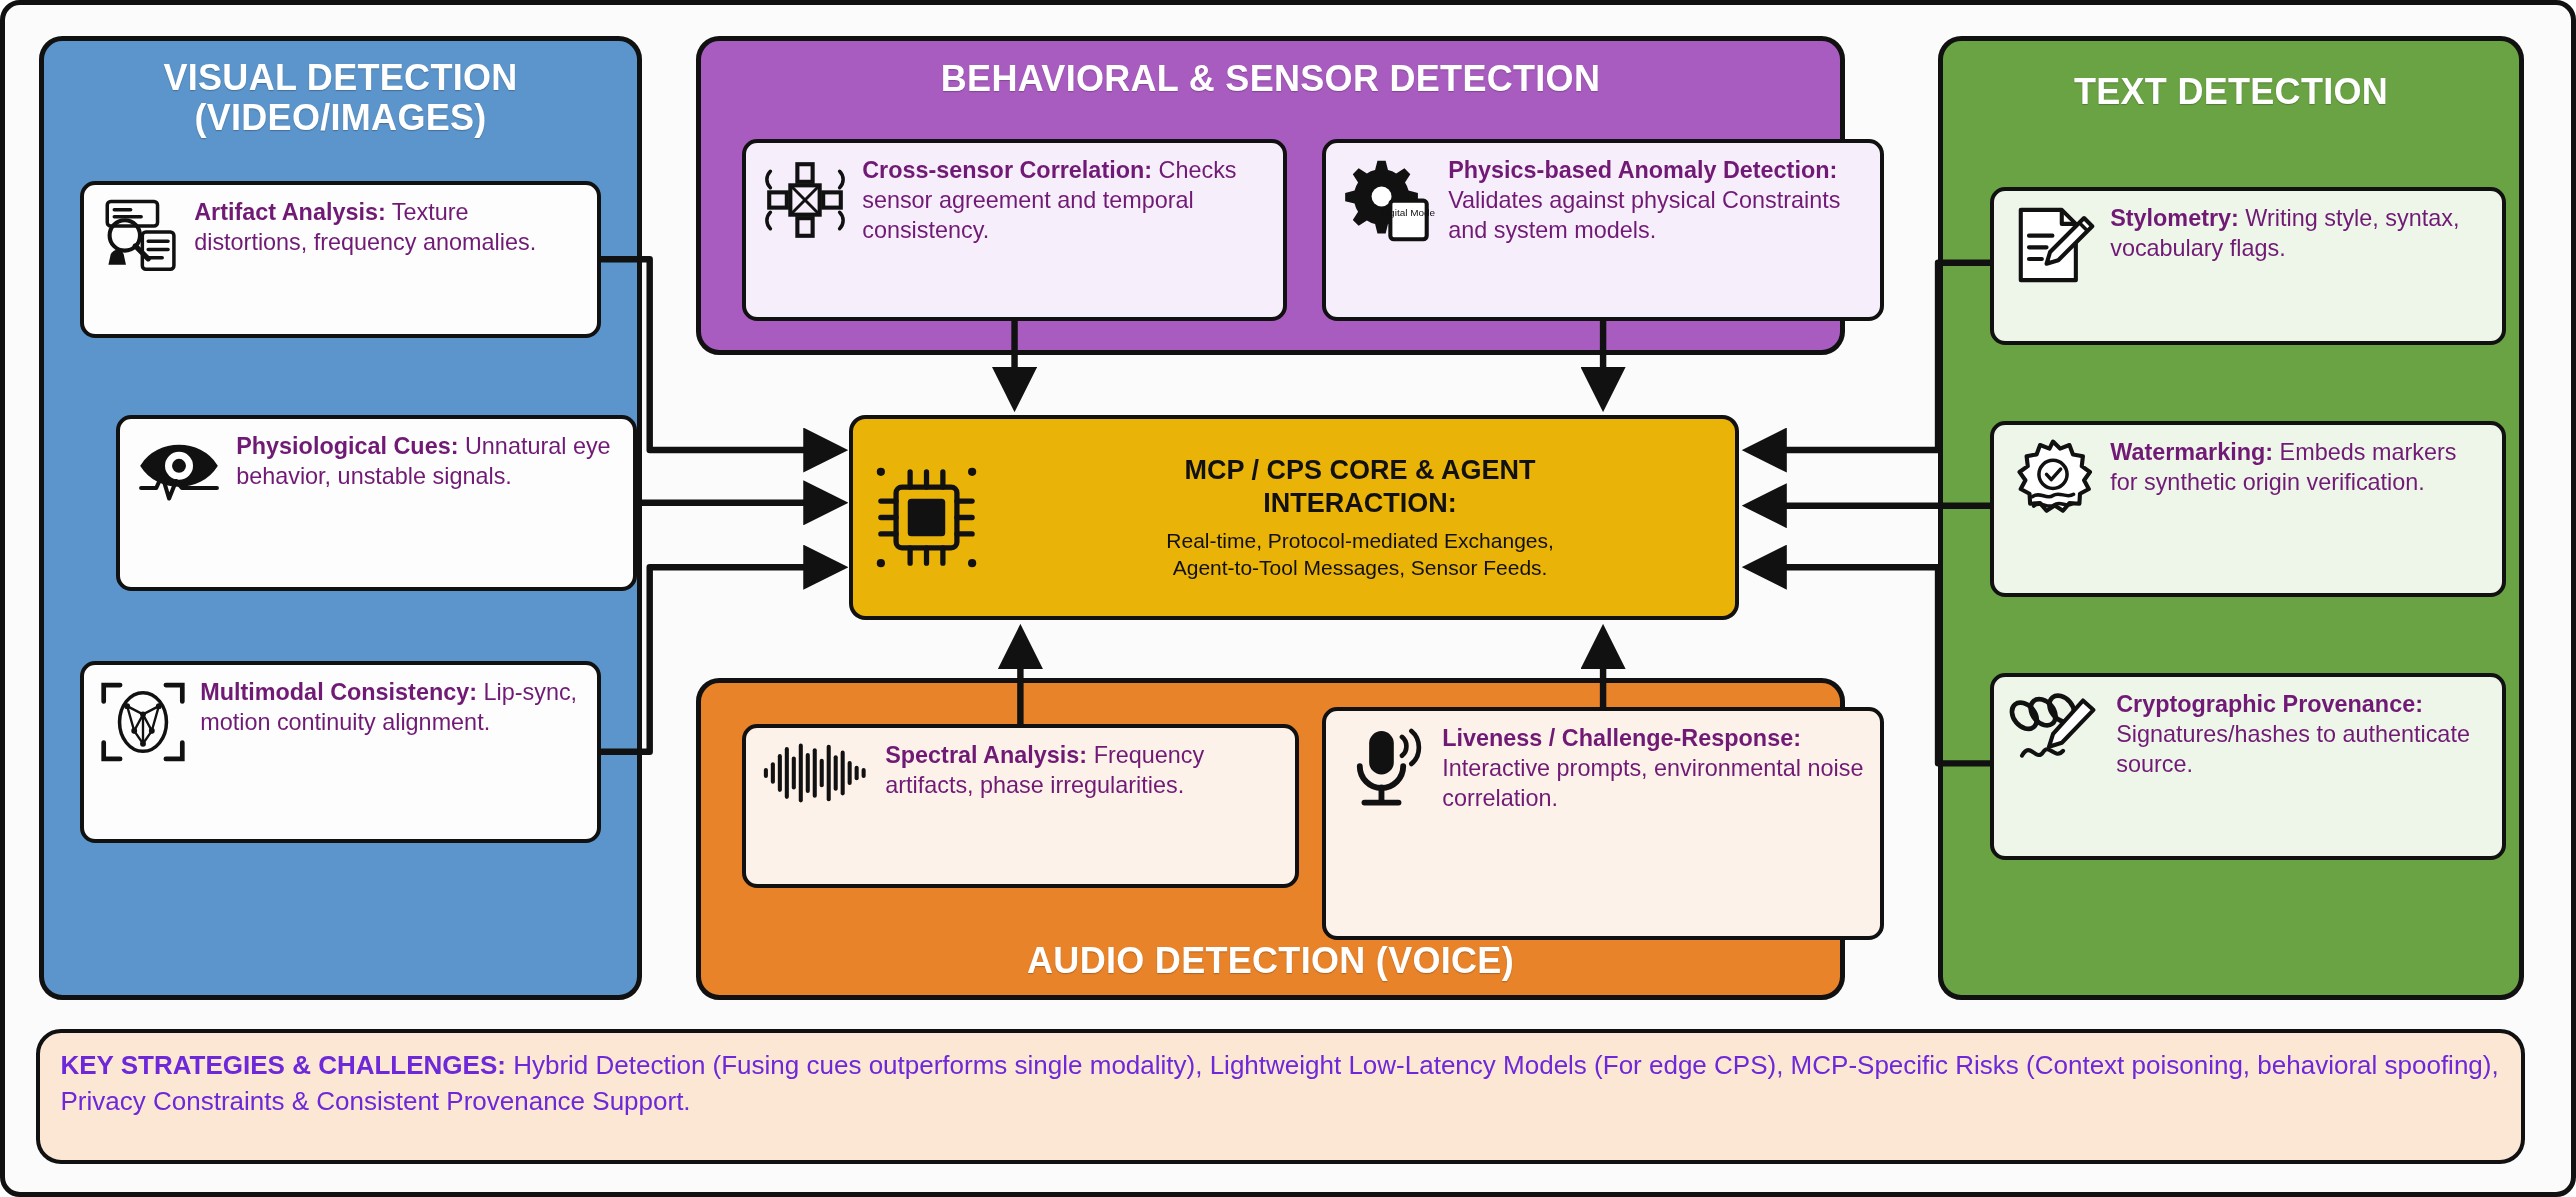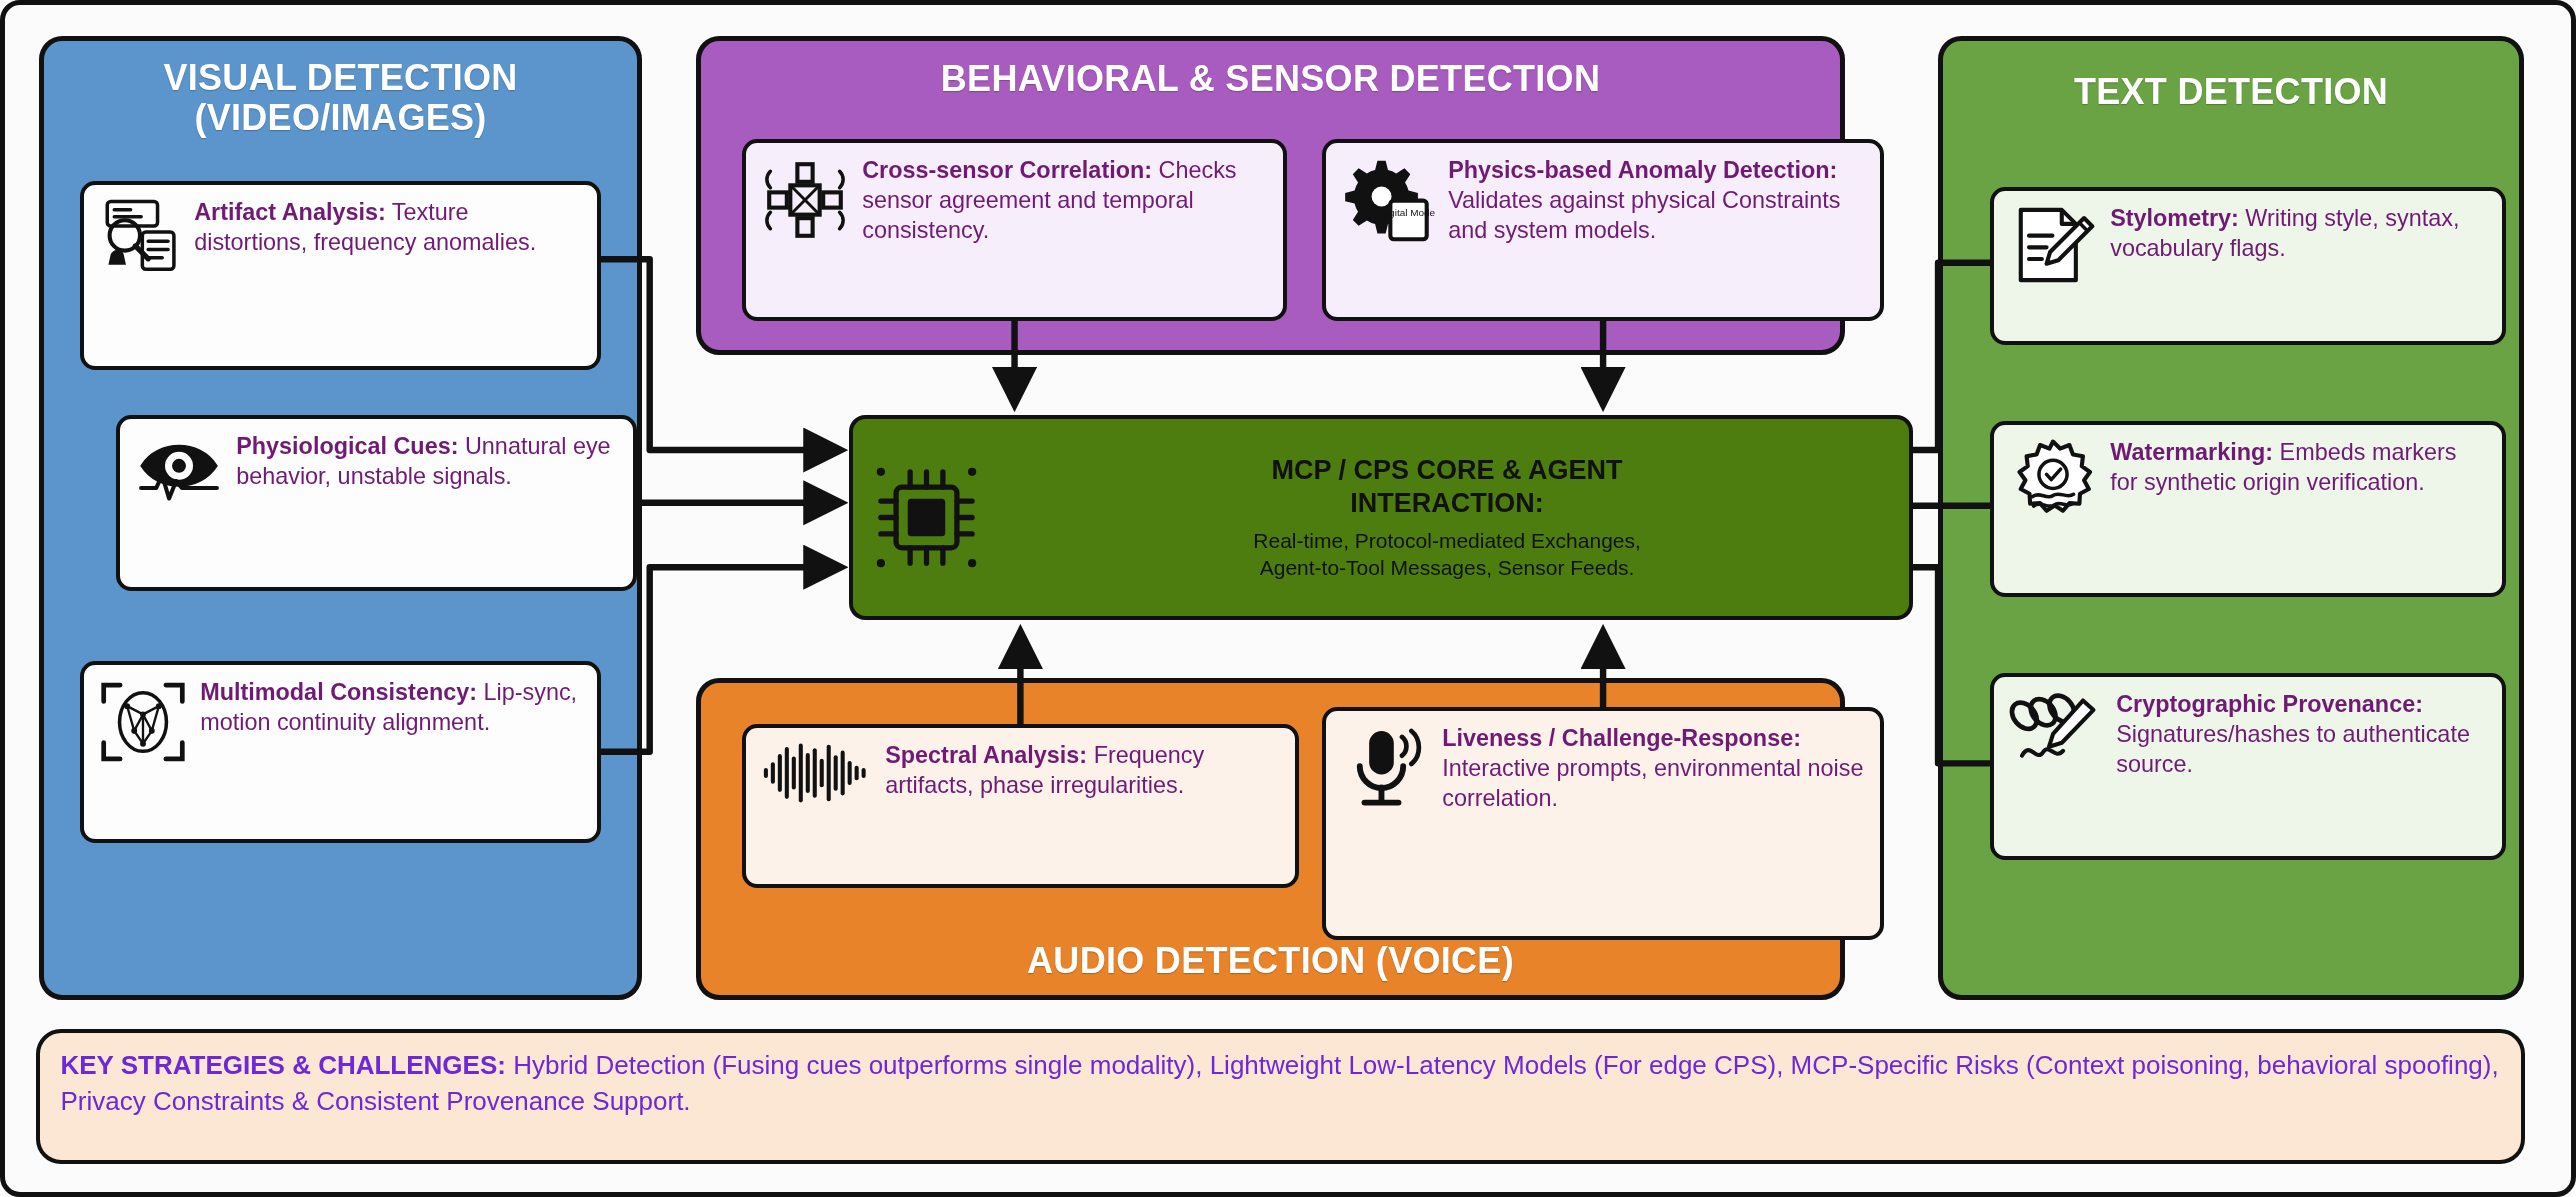--- a/index.html
+++ b/index.html
@@ -90,43 +90,43 @@
     font-weight: bold;
   }
   .icon-wrap {
     flex: 0 0 auto;
     display: flex;
     align-items: center;
     justify-content: center;
   }
 
   
-  #card-artifact  { left: 75px; top: 176px;  width: 521px; height: 189px; background: #fdfdfd; }
+  #card-artifact  { left: 75px; top: 176px;  width: 521px; height: 157px; background: #fdfdfd; }
   #card-physio    { left: 75px; top: 410px;  width: 521px; height: 176px; background: #fdfdfd; margin-left: 36px; }
   #card-multimodal{ left: 75px; top: 656px; width: 521px; height: 182px; background: #fdfdfd; }
 
   
   #card-crosssensor { left: 737px; top: 134px; width: 545px; height: 182px; background: #f7eefb; }
   #card-physics     { left: 1317px; top: 134px; width: 562px; height: 182px; background: #f7eefb; }
 
   
   #card-spectral { left: 737px; top: 719px; width: 557px; height: 164px; background: #fdf2e9; }
   #card-liveness { left: 1317px; top: 702px; width: 562px; height: 233px; background: #fdf2e9; }
 
   
   #card-stylometry { left: 1985px; top: 182px;  width: 516px; height: 158px; background: #eef6ea; }
   #card-watermark  { left: 1985px; top: 416px;  width: 516px; height: 176px; background: #eef6ea; }
   #card-crypto     { left: 1985px; top: 668px; width: 516px; height: 187px; background: #eef6ea; }
 
   
   #core {
     position: absolute;
-    left: 844px; top: 410px; width: 1064px; height: 205px;
+    left: 844px; top: 410px; width: 890px; height: 205px;
     box-sizing: border-box;
-    background: #4d7c0f;
+    background: #eab308;
     border: 4.7px solid #111111;
     border-radius: 16.4px;
     display: flex;
     align-items: center;
     gap: 15.2px;
     padding: 0 15.2px;
   }
   #core .core-text {
     flex: 1;
     text-align: center;

